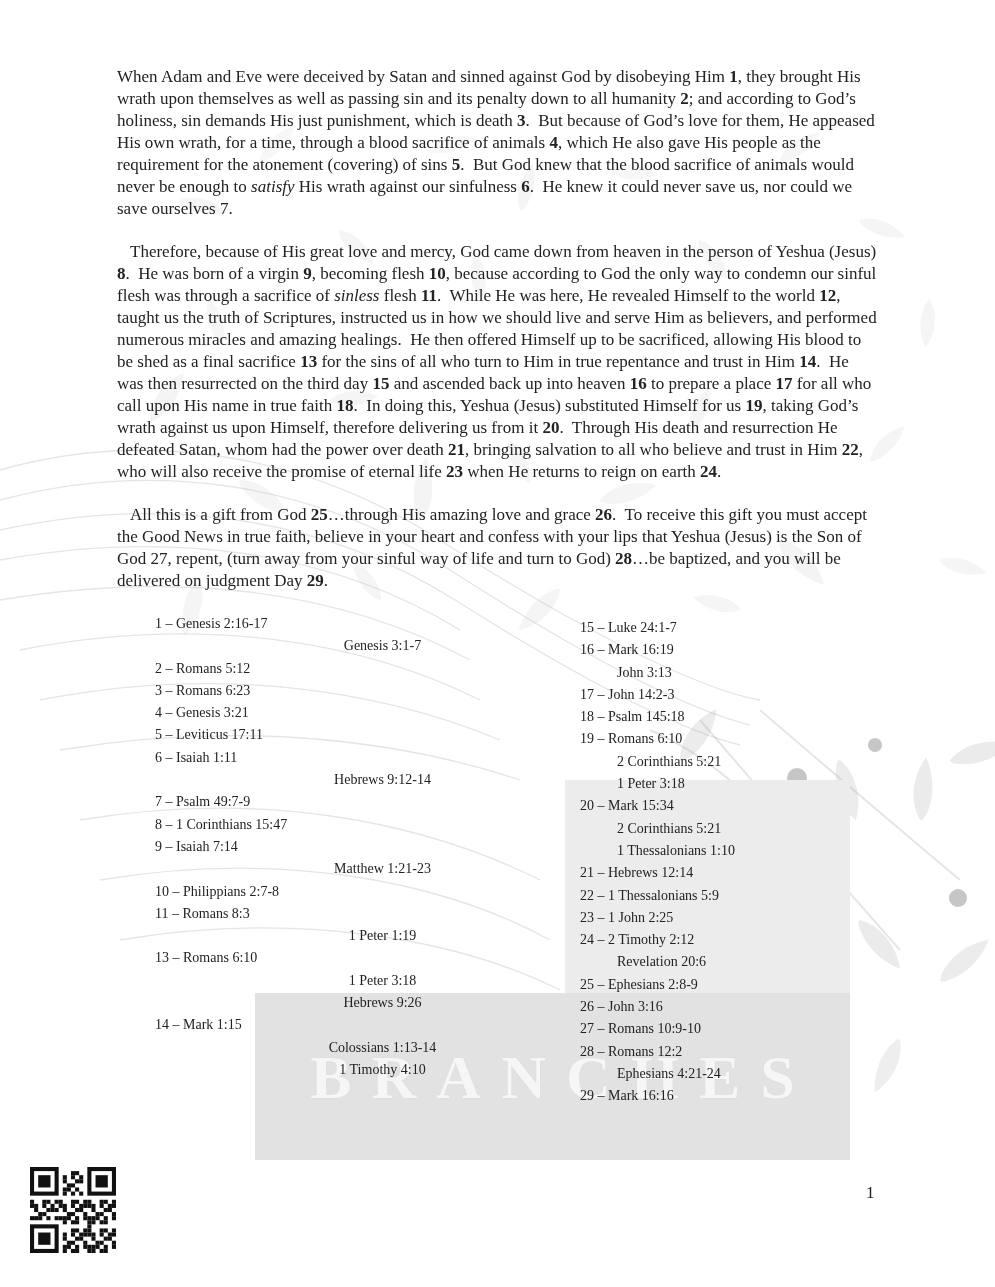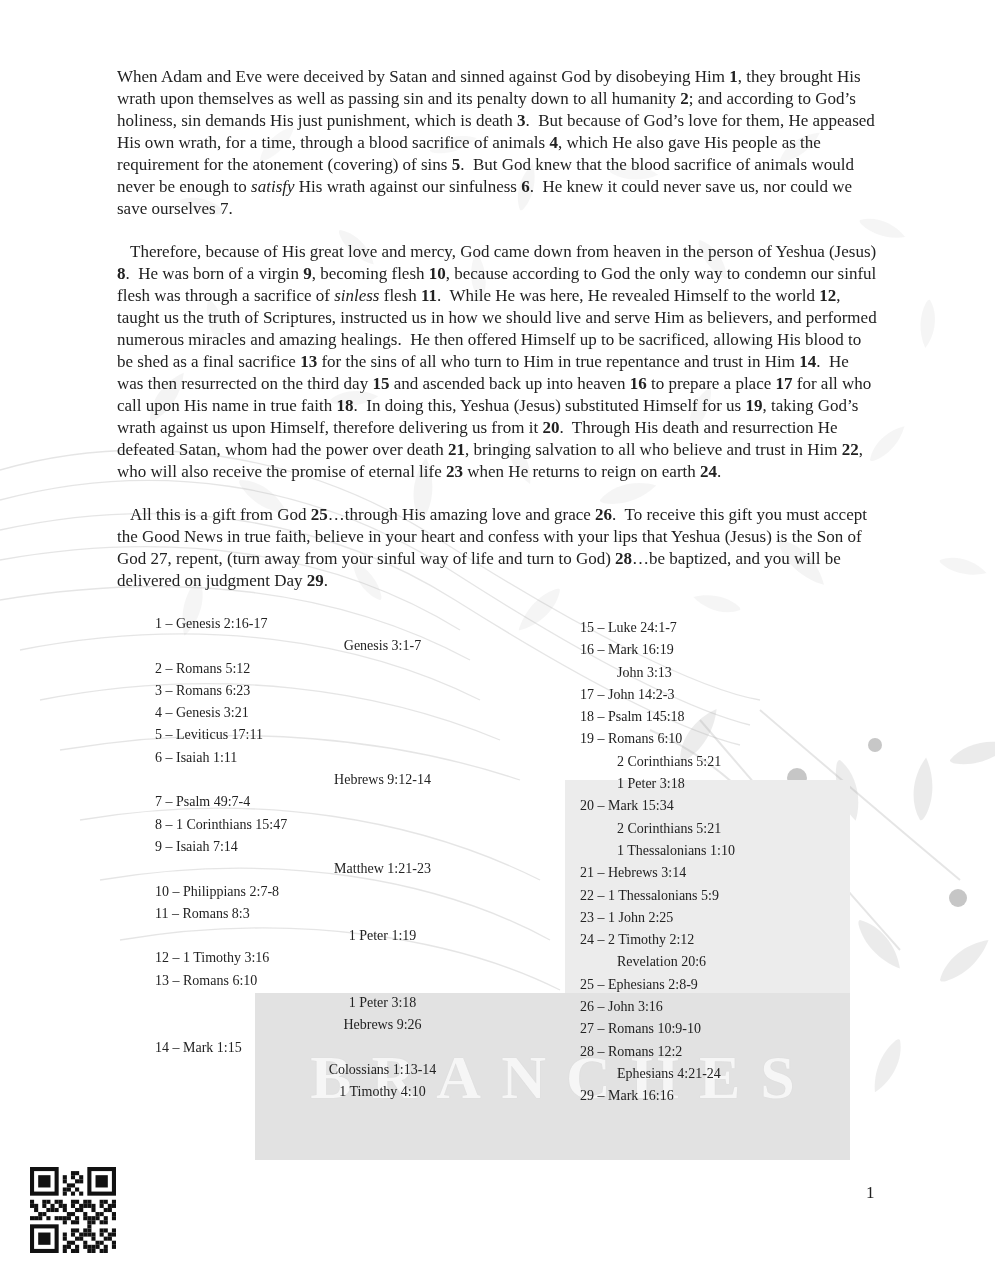--- a/index.html
+++ b/index.html
@@ -136,48 +136,47 @@
     <div class="refs-row">
       <div class="refs-col left">
           <div class="ref-line">1 – Genesis 2:16-17</div>
           <div class="ref-line cont">Genesis 3:1-7</div>
           <div class="ref-line">2 – Romans 5:12</div>
           <div class="ref-line">3 – Romans 6:23</div>
           <div class="ref-line">4 – Genesis 3:21</div>
           <div class="ref-line">5 – Leviticus 17:11</div>
           <div class="ref-line">6 – Isaiah 1:11</div>
           <div class="ref-line cont">Hebrews 9:12-14</div>
-          <div class="ref-line">7 – Psalm 49:7-4</div>
+          <div class="ref-line">7 – Psalm 49:7-9</div>
           <div class="ref-line">8 – 1 Corinthians 15:47</div>
           <div class="ref-line">9 – Isaiah 7:14</div>
           <div class="ref-line cont">Matthew 1:21-23</div>
           <div class="ref-line">10 – Philippians 2:7-8</div>
           <div class="ref-line">11 – Romans 8:3</div>
           <div class="ref-line cont">1 Peter 1:19</div>
-          <div class="ref-line">12 – 1 Timothy 3:16</div>
           <div class="ref-line">13 – Romans 6:10</div>
           <div class="ref-line cont">1 Peter 3:18</div>
           <div class="ref-line cont">Hebrews 9:26</div>
           <div class="ref-line">14 – Mark 1:15</div>
           <div class="ref-line cont">Colossians 1:13-14</div>
           <div class="ref-line cont">1 Timothy 4:10</div>
         </div>
       <div class="refs-col right">
           <div class="ref-line">15 – Luke 24:1-7</div>
           <div class="ref-line">16 – Mark 16:19</div>
           <div class="ref-line cont">John 3:13</div>
           <div class="ref-line">17 – John 14:2-3</div>
           <div class="ref-line">18 – Psalm 145:18</div>
           <div class="ref-line">19 – Romans 6:10</div>
           <div class="ref-line cont">2 Corinthians 5:21</div>
           <div class="ref-line cont">1 Peter 3:18</div>
           <div class="ref-line">20 – Mark 15:34</div>
           <div class="ref-line cont">2 Corinthians 5:21</div>
           <div class="ref-line cont">1 Thessalonians 1:10</div>
-          <div class="ref-line">21 – Hebrews 3:14</div>
+          <div class="ref-line">21 – Hebrews 12:14</div>
           <div class="ref-line">22 – 1 Thessalonians 5:9</div>
           <div class="ref-line">23 – 1 John 2:25</div>
           <div class="ref-line">24 – 2 Timothy 2:12</div>
           <div class="ref-line cont">Revelation 20:6</div>
           <div class="ref-line">25 – Ephesians 2:8-9</div>
           <div class="ref-line">26 – John 3:16</div>
           <div class="ref-line">27 – Romans 10:9-10</div>
           <div class="ref-line">28 – Romans 12:2</div>
           <div class="ref-line cont">Ephesians 4:21-24</div>
           <div class="ref-line">29 – Mark 16:16</div>

